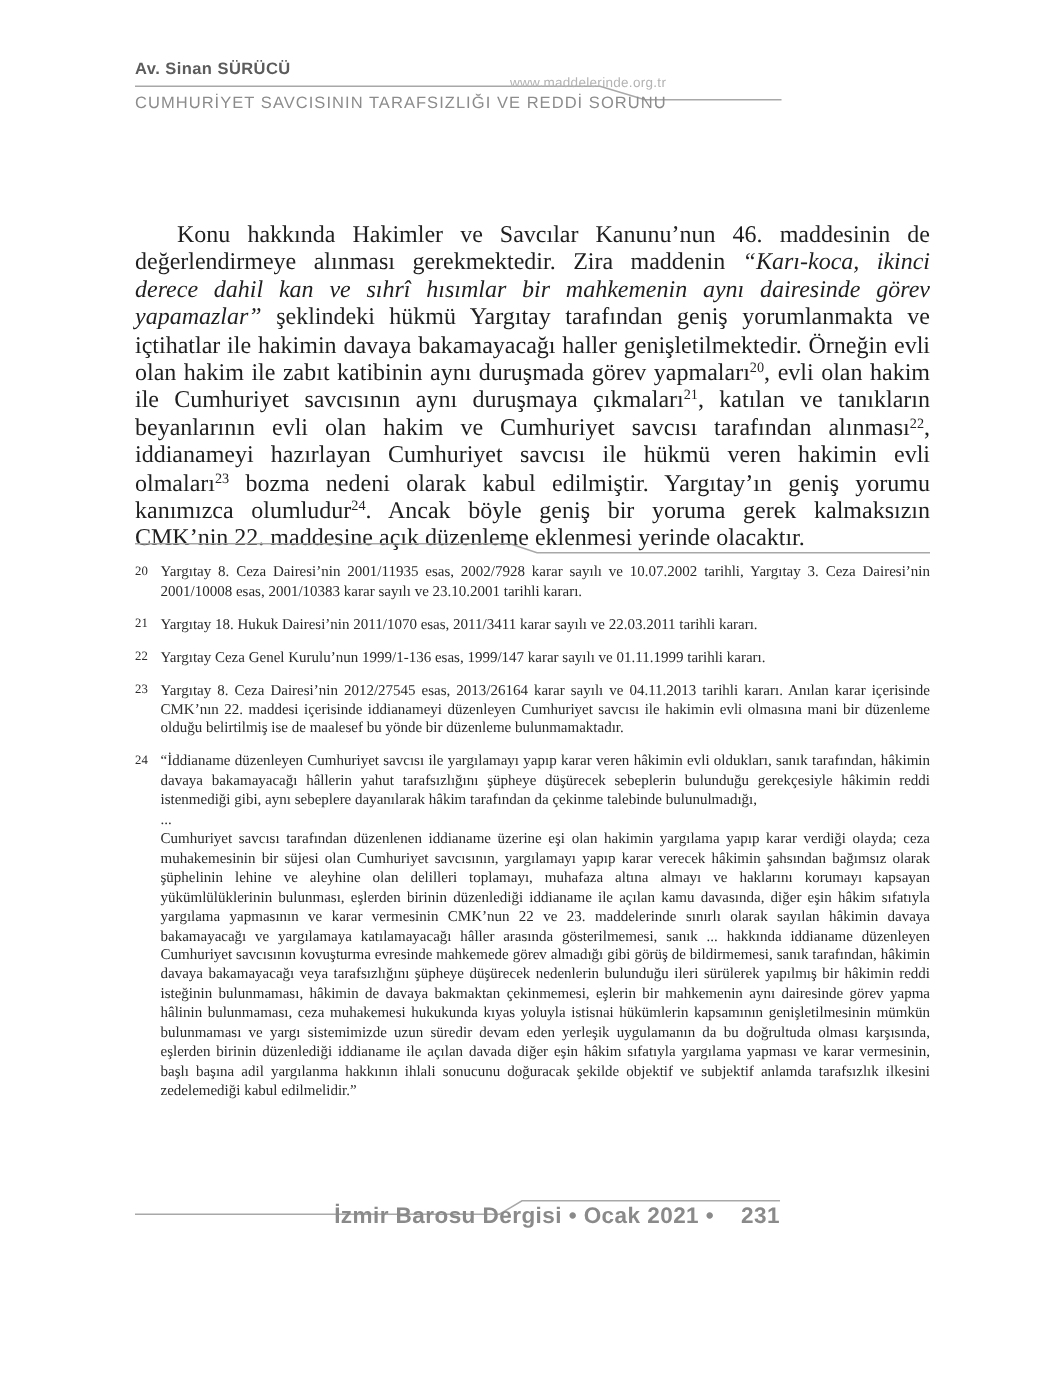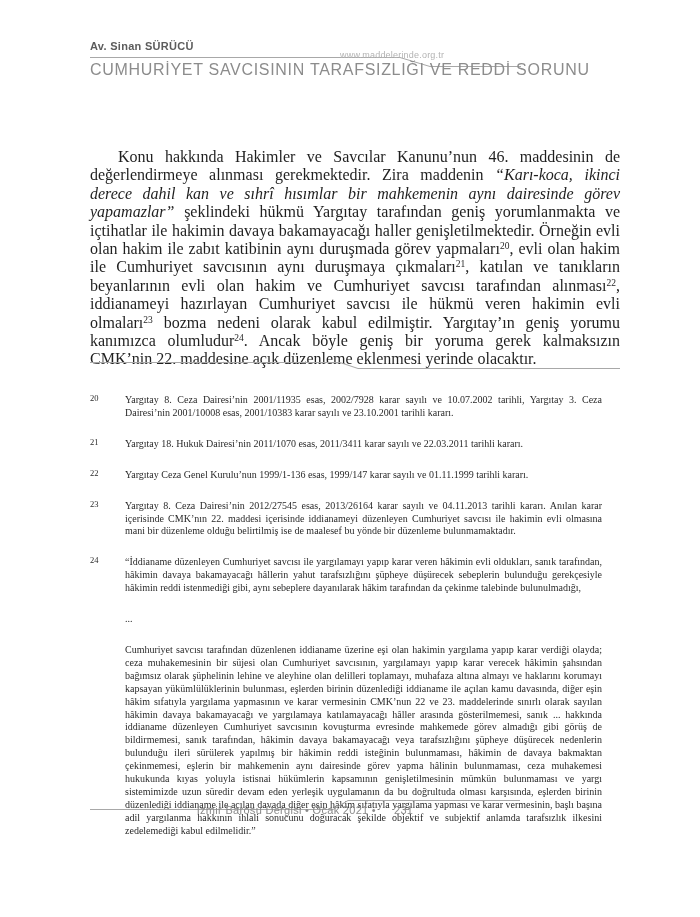--- a/index.html
+++ b/index.html
@@ -14,21 +14,21 @@
     font-size:11px; line-height:13px; color:#5c5c5c; letter-spacing:0.3px;
   }
   .header-rule { position:absolute; left:90px; top:52px; }
   .website {
     position:absolute; left:340px; top:50px; width:92px; text-align:right;
     font-family:"Liberation Sans", sans-serif; font-size:9px; line-height:11px;
     color:#b3b3b3; letter-spacing:0.2px;
   }
   .title {
     position:absolute; left:90px; top:63px; width:530px;
-    font-family:"Liberation Sans", sans-serif; font-size:16px; line-height:13px;
+    font-family:"Liberation Sans", sans-serif; font-size:11px; line-height:13px;
     color:#8c8c8c; letter-spacing:0.7px;
   }
   
   .bodytext {
     position:absolute; left:90px; top:120px; width:530px;
     font-size:16px; line-height:18.4px; color:#1f1f1f;
     text-align:justify; text-indent:28px;
     hyphens:auto;margin-top:28px; -webkit-hyphens:auto;
   }
   .bodytext .it { font-style:italic; }
@@ -36,28 +36,28 @@
     font-size:9.5px; line-height:0; position:relative; top:-5px; vertical-align:baseline;
   }
   
   .fn-rule { position:absolute; left:90px; top:360px; }
   .footnotes {
     position:absolute; left:90px; top:376px; width:530px;
     font-size:10px; line-height:12.9px; color:#2a2a2a;
   }
   .fn { position:relative; padding-left:17px; margin-bottom:9px; text-align:justify; }
   .fn-num { position:absolute; left:0; top:-2px; font-size:8.5px; color:#2a2a2a; }
-  .fn-p { margin:18px; hyphens:auto; -webkit-hyphens:auto; }
+  .fn-p { margin:0; hyphens:auto; -webkit-hyphens:auto; }
   .fn-p.it { }
   
   .footer-rule { position:absolute; left:90px; top:796px; }
   .footer {
-    position:absolute; left:90px; top:804px; width:430px; text-align:center;
-    font-family:"Liberation Sans", sans-serif; font-size:11px; line-height:13px;
-    color:#8a8a8a; letter-spacing:0.3px;
+    position:absolute; left:90px; top:804px; width:430px; text-align:right;
+    font-family:"Liberation Sans", sans-serif; font-size:15px; line-height:13px;
+    color:#8a8a8a; letter-spacing:0.3px;font-weight:bold;
   }
   .footer .pagenum { margin-left:18px; }
   svg.rule-svg { display:block; }
 </style>
 </head>
 <body>
 
 <div class="page">
 
   <div class="author">Av. Sinan SÜRÜCÜ</div>

